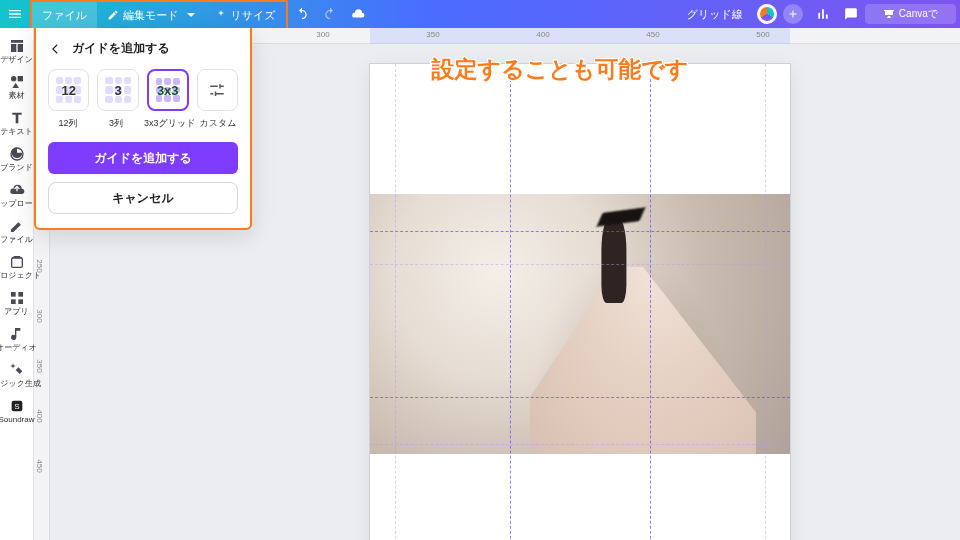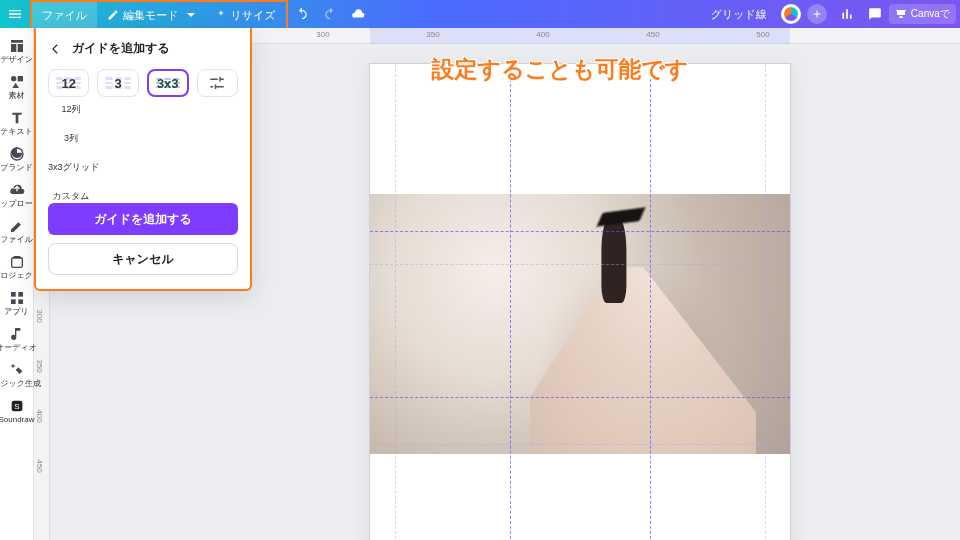--- a/index.html
+++ b/index.html
@@ -43,21 +43,21 @@
   .avatar-inner {
     width:14px; height:14px; border-radius:50%;
     background: conic-gradient(#14c4cc 0 120deg, #7d55f0 120deg 240deg, #ff7a1a 240deg 360deg);
   }
   .plus-circle {
     width:20px; height:20px; border-radius:50%; background:rgba(255,255,255,0.25);
     display:flex; align-items:center; justify-content:center; margin-right:6px; cursor:pointer;
   }
   .canva-pill {
     height:20px; border-radius:4px; background:rgba(255,255,255,0.18);
-    display:flex; align-items:center; padding:0 6px; gap:4px; margin-right:4px;
+    display:flex; align-items:center; padding:0 18px; gap:4px; margin-right:4px;
     font-size:10px; cursor:pointer;
   }
 
   
   .sidebar {
     position:absolute; left:0; top:28px; width:34px; height:512px;
     background:#fff; border-right:1px solid #e2e2e6;
     display:flex; flex-direction:column; align-items:center;
     padding-top:4px; z-index:2; font-size:8px; color:#555;
   }
@@ -153,37 +153,37 @@
     background:#fff; border:2px solid #ff7a1a; border-top:none;
     border-radius:0 0 6px 6px; padding:12px 12px 14px;
     z-index:5; box-shadow:0 6px 24px rgba(0,0,0,0.12);
   }
   .popup-header { display:flex; align-items:center; gap:10px; font-size:12px; font-weight:700; margin-bottom:12px; color:#222;}
   .popup-header .back { width:14px; height:14px; cursor:pointer; }
   .popup-header .back svg { width:14px; height:14px; fill:#222; }
 
   .opt-row { display:flex; gap:8px; margin-bottom:6px; }
   .opt {
-    width:46px; height:28px; border:1px solid #e2e2e6; border-radius:8px;
+    width:46px; height:42px; border:1px solid #e2e2e6; border-radius:8px;
     display:flex; align-items:center; justify-content:center; position:relative;
     cursor:pointer; font-size:13px; font-weight:700; color:#333; background:#fff;
   }
   .opt.selected { border:2px solid #7d3cff; }
   .opt .grid-bg {
     position:absolute; inset:7px; display:grid; gap:2px;
     z-index:0;
   }
   .opt .grid-cell { background:#e0ddff; border-radius:2px;}
   .opt.selected .grid-cell { background:#c9b7ff;}
   .opt .val { position:relative; z-index:1; }
 
   .opt.settings svg { width:18px; height:18px; fill:#555; }
 
   .opt-labels {
-    display:flex; gap:16px; font-size:9px; color:#333; width:100%;flex-direction:column;
+    display:flex; gap:8px; font-size:9px; color:#333; margin-bottom:12px; width:100%;
   }
   .opt-labels span { width:46px; text-align:center; white-space:nowrap; }
 
   .btn-primary {
     width:100%; height:32px; background:#7d3cff; color:#fff; border:none;
     border-radius:6px; font-size:12px; font-weight:700; cursor:pointer; margin-bottom:8px;
   }
   .btn-secondary {
     width:100%; height:32px; background:#fff; color:#222;
     border:1px solid #d7d7dd; border-radius:8px; font-size:12px; font-weight:700; cursor:pointer;

